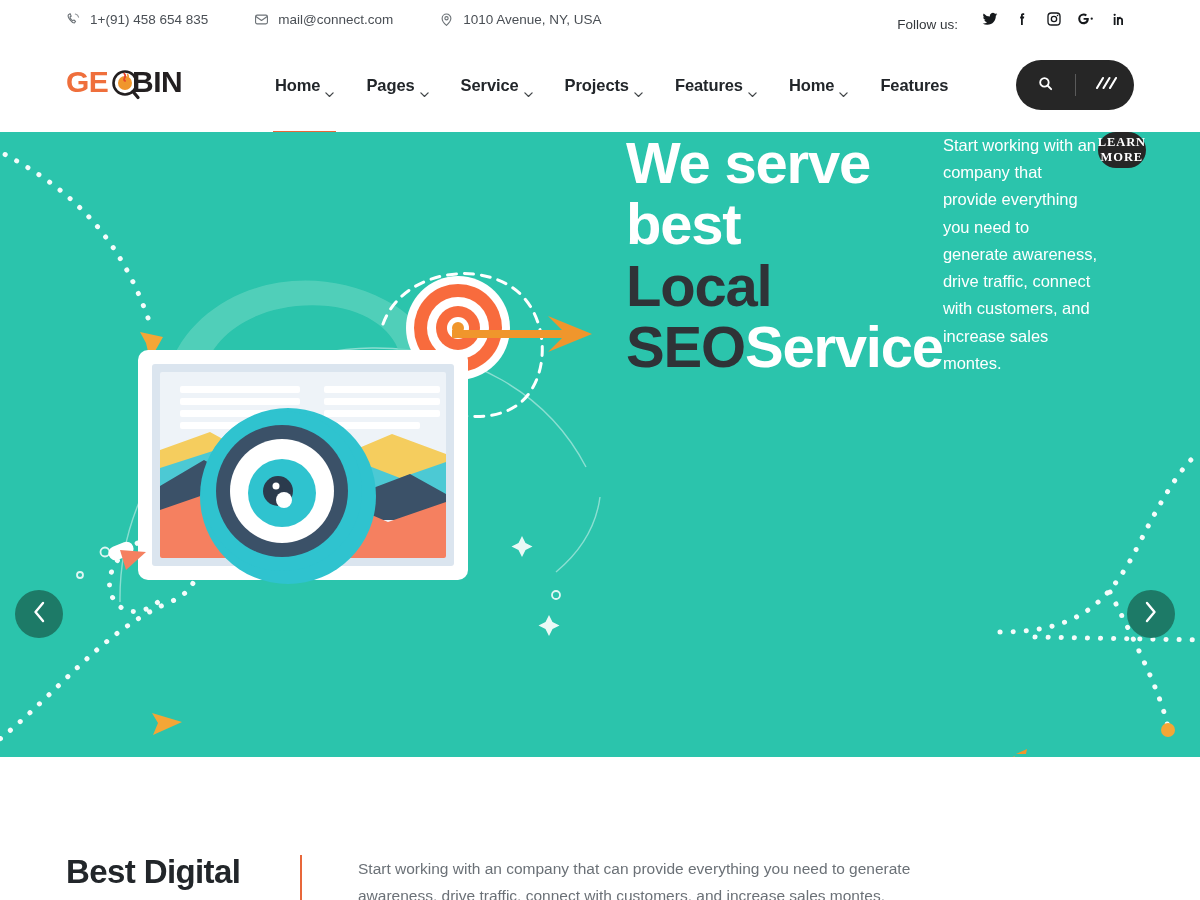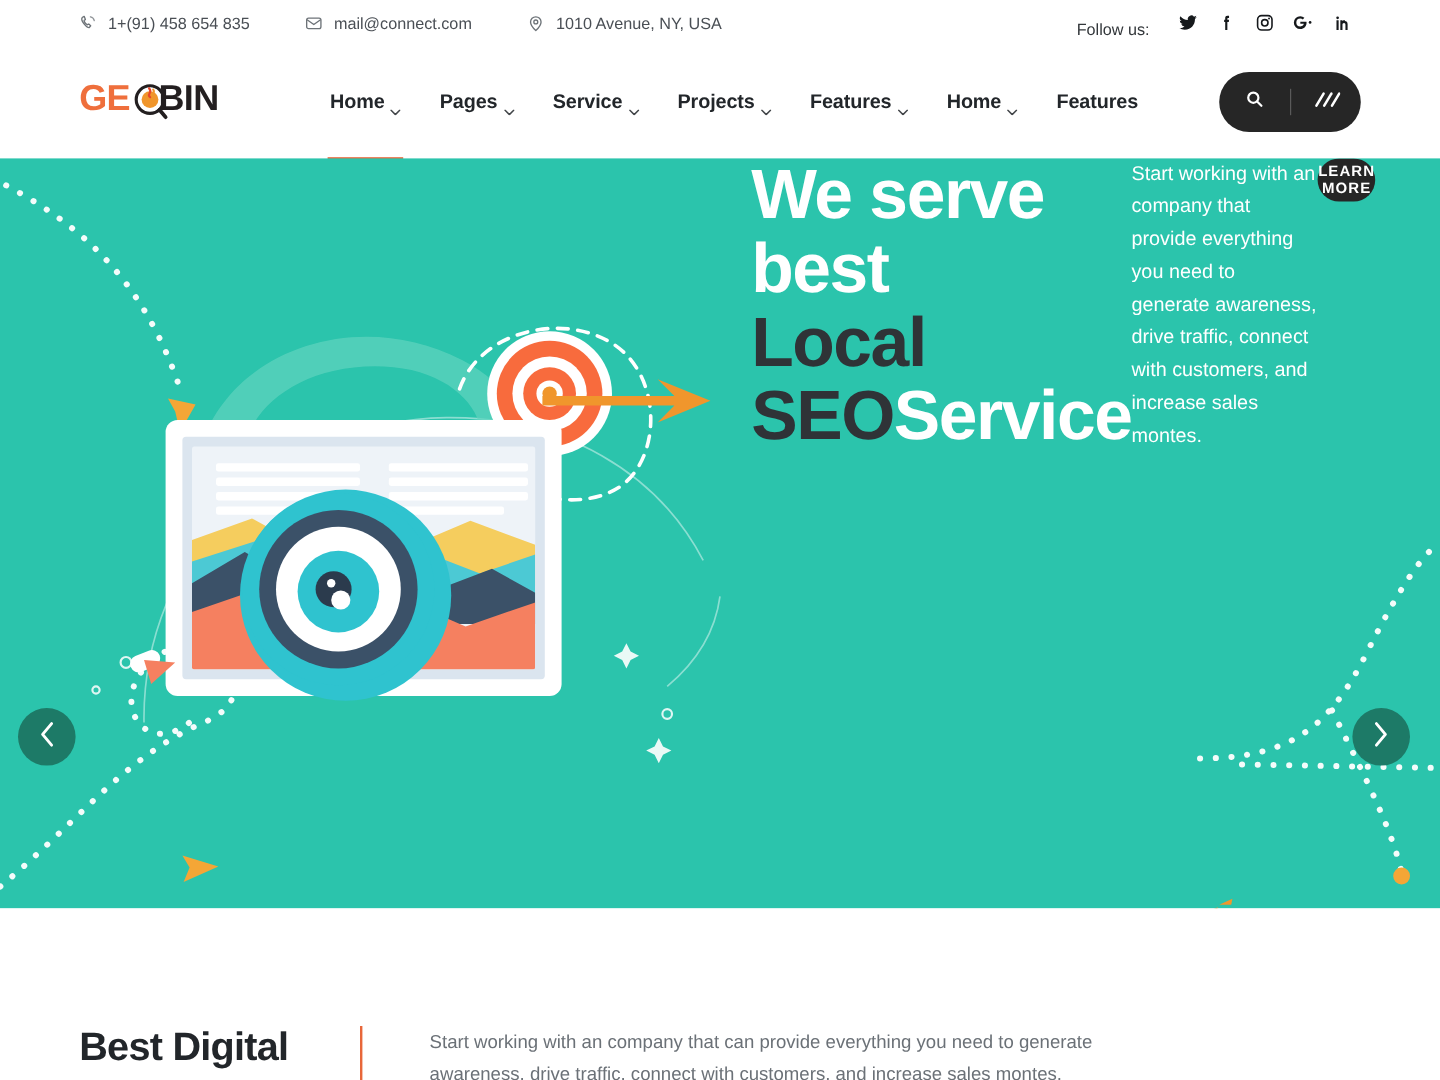--- a/index.html
+++ b/index.html
@@ -117,21 +117,21 @@
     color:#ffffff;
     max-width:512px;
     margin-bottom:34px;
   }
   .learn-btn {
     width:152px; height:36px;
     background:#262626;
     color:#ffffff;
     border:none;
     border-radius:28px;
-    font-family:Liberation Sans, sans-serif;
+    font-family:Liberation Serif, serif;
     font-size:12.5px;
     font-weight:bold;
     letter-spacing:.9px;
     cursor:pointer;
   }
 
   .slider-arrow {
     position:absolute;
     top:482px;
     width:48px; height:48px;

